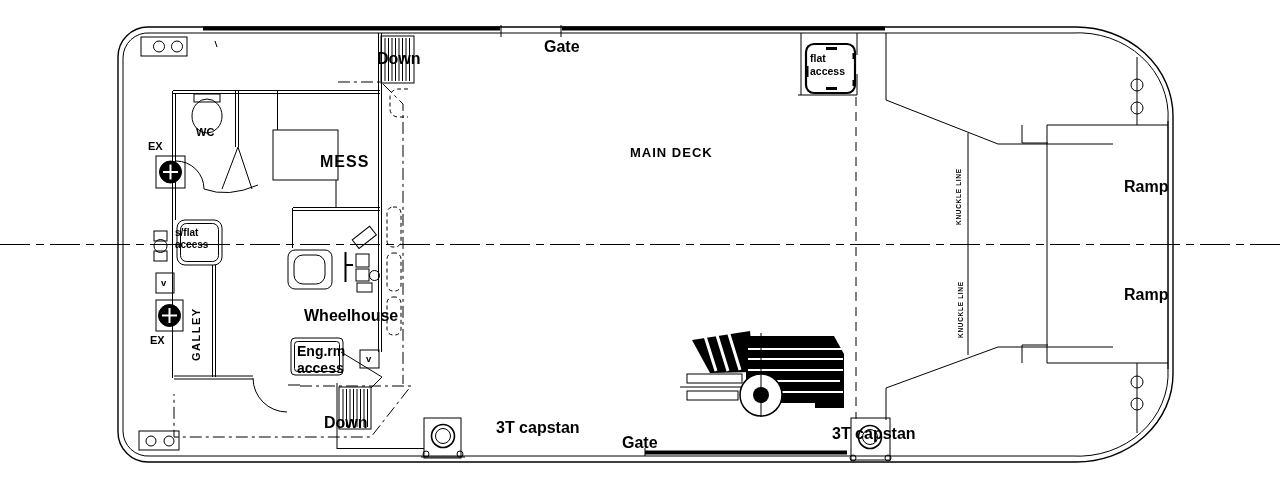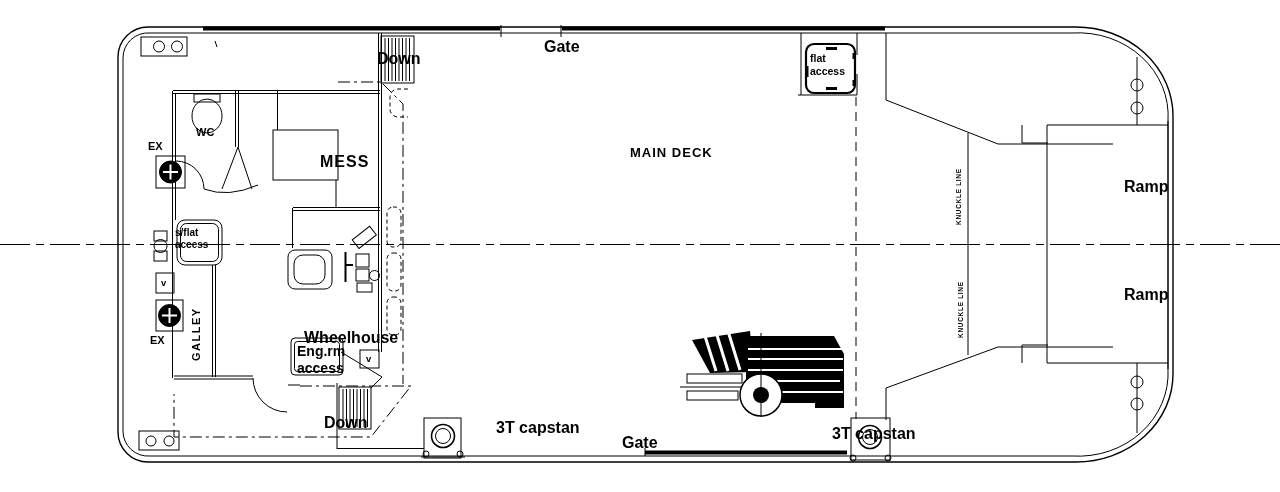--- a/index.html
+++ b/index.html
@@ -205,21 +205,21 @@
   <div class="label fs13" style="left:630px;top:146px;">MAIN DECK</div>
 
   <div class="label fs12" style="left:516px;top:39px;">Gate</div>
   <div class="label fs12" style="left:594px;top:435px;">Gate</div>
 
   <div class="label fs12" style="left:349px;top:51px;">Down</div>
   <div class="label fs12" style="left:296px;top:415px;">Down</div>
 
   <div class="label fs11" style="left:196px;top:127px;">WC</div>
   <div class="label fs12" style="left:292px;top:154px;letter-spacing:1px;">MESS</div>
-  <div class="label fs12" style="left:276px;top:308px;margin-top:22px;">Wheelhouse</div>
+  <div class="label fs12" style="left:276px;top:308px;">Wheelhouse</div>
   <div class="label fs11 rot" style="left:191px;top:361px;letter-spacing:1.5px;">GALLEY</div>
 
   <div class="label fs11" style="left:148px;top:141px;">EX</div>
   <div class="label fs11" style="left:150px;top:335px;">EX</div>
 
   <div class="label fs9" style="left:161px;top:278px;">v</div>
   <div class="label fs9" style="left:366px;top:354px;">v</div>
 
   <div class="label fs10 boxtxt" style="left:810px;top:52px;font-size:10.5px;">
     <div>flat</div>

